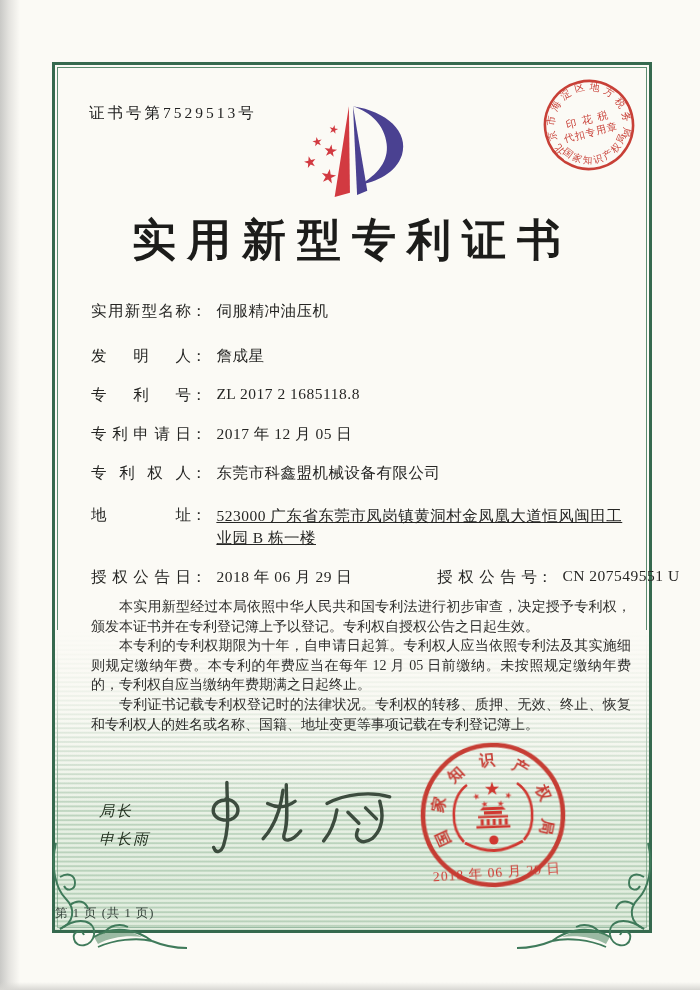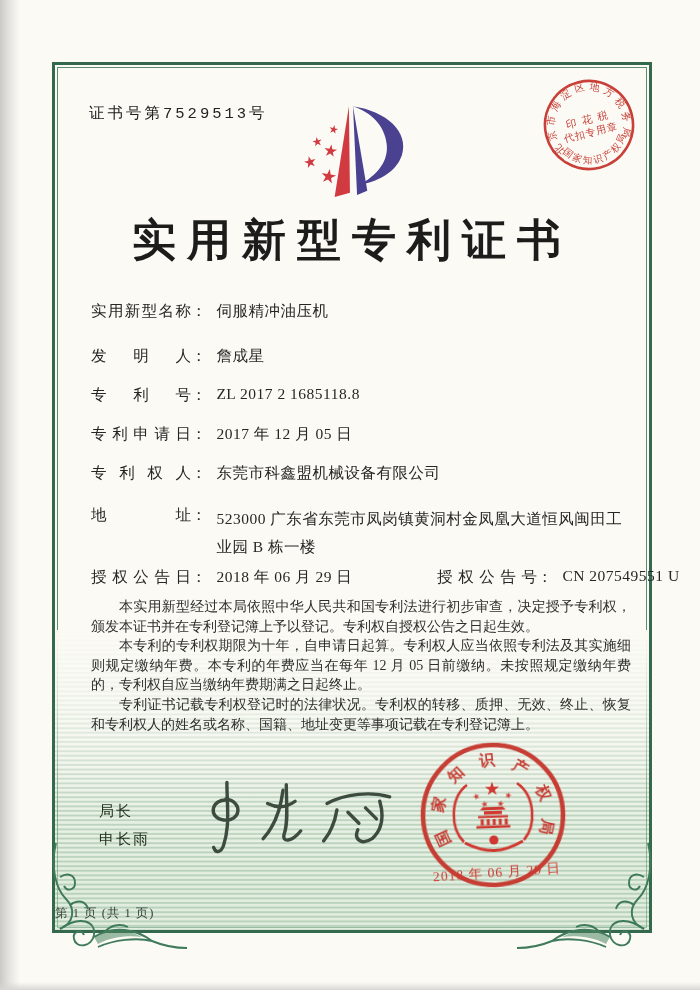--- a/index.html
+++ b/index.html
@@ -34,44 +34,44 @@
         rgba(104,156,116,0) 0px,
         rgba(104,156,116,.34) 1.2px,
         rgba(104,156,116,.34) 1.9px,
         rgba(104,156,116,0) 3.1px,
         rgba(104,156,116,0) 4.6px),
       linear-gradient(180deg,rgba(214,233,214,0) 0%,rgba(205,227,205,.55) 85%);
   }
 
   .layer{position:absolute;inset:0;z-index:1;}
 
-  .cert-no{position:absolute;left:34px;top:38px;font-size:15.5px;letter-spacing:3px;color:#222;font-family:Liberation Mono, monospace;}
+  .cert-no{position:absolute;left:34px;top:38px;font-size:15.5px;letter-spacing:3px;color:#222;}
 
   .logo{position:absolute;left:230px;top:34px;width:136px;height:102px;}
 
   .stamp-tax{position:absolute;left:484px;top:10px;width:100px;height:100px;
     transform:rotate(-14deg);mix-blend-mode:multiply;opacity:.95;}
 
   .title{
     position:absolute;left:0;right:0;top:146px;text-align:center;
     font-size:44px;font-weight:600;letter-spacing:11px;color:#1c1c1a;
   }
 
   .row{position:absolute;left:36px;right:20px;font-size:15.5px;color:#262624;}
   .lbl{display:inline-block;width:100px;text-align:justify;text-align-last:justify;vertical-align:top;}
   .colon{display:inline-block;vertical-align:top;}
   .val{display:inline-block;margin-left:6px;vertical-align:top;letter-spacing:.5px;}
-  .val-wrap{width:406px;line-height:28px;}
+  .val-wrap{width:406px;line-height:22px;text-decoration:underline;}
   .grant-right{position:absolute;left:346px;top:0;white-space:nowrap;}
 
   .paras{position:absolute;left:36px;top:516px;width:540px;font-size:14px;line-height:19.6px;
     text-align:justify;color:#2e2e2c;margin-top:16px;}
   .paras p{margin:0;text-indent:2em;}
 
-  .director{position:absolute;left:44px;top:737px;font-size:15px;color:#22301f;}
+  .director{position:absolute;left:44px;top:737px;font-size:15px;color:#22301f;font-style:italic;}
   .director div{margin-bottom:9px;letter-spacing:2px;}
   .signature{position:absolute;left:140px;top:708px;width:220px;height:95px;}
 
   .seal{position:absolute;left:350px;top:662px;width:176px;height:176px;
     transform:rotate(-2deg);mix-blend-mode:multiply;opacity:.96;}
 
   .ornament{position:absolute;width:140px;height:118px;z-index:2;}
   .orn-left{left:-7px;top:772px;}
   .orn-right{right:-7px;top:772px;transform:scaleX(-1);}
 

